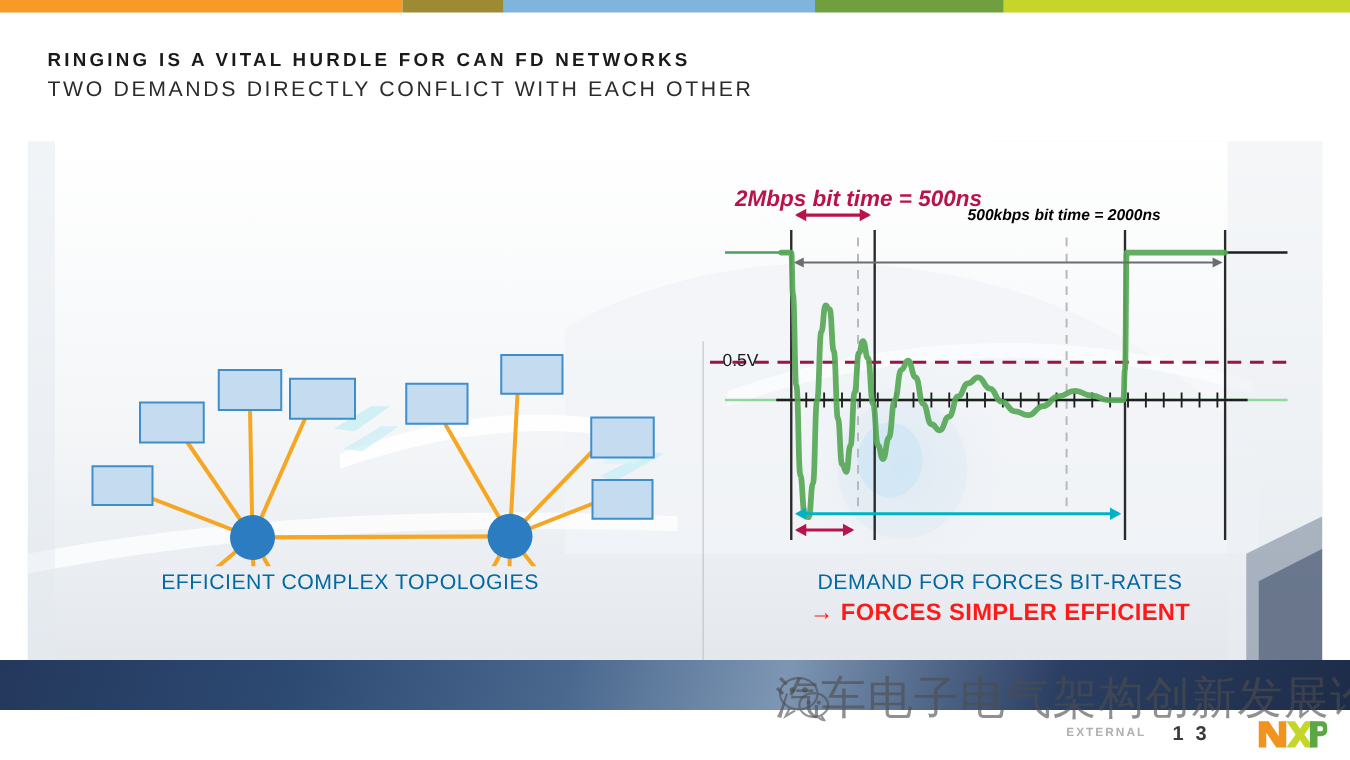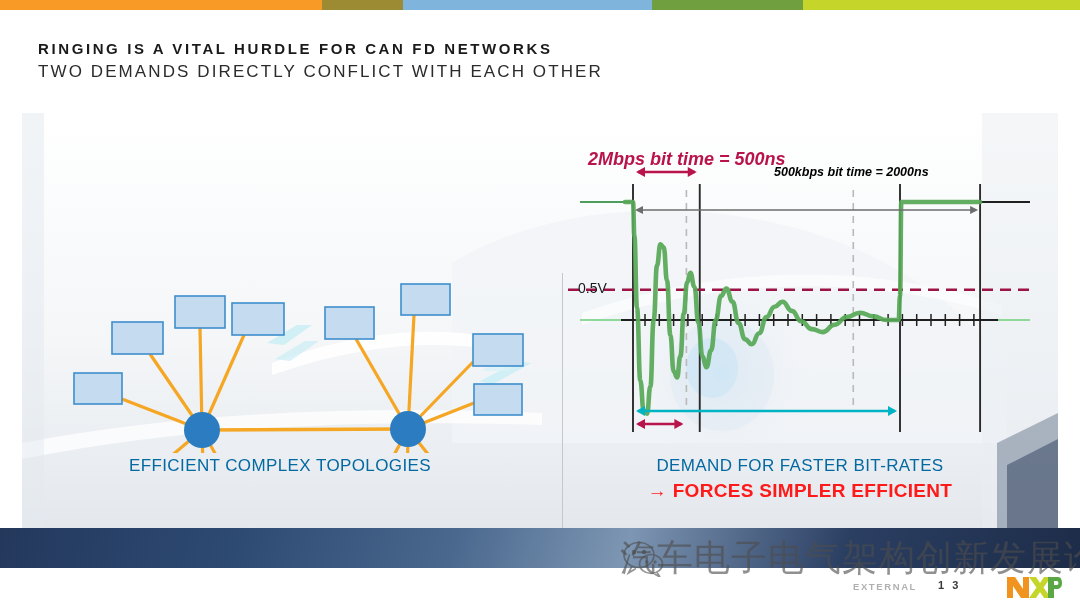--- a/index.html
+++ b/index.html
@@ -48,21 +48,21 @@
                background:linear-gradient(105deg,#24385c 0%,#2d4a73 22%,#4a688e 42%,
                                           #7d96b3 58%,#2b3f63 78%,#1d2c48 100%);}
   .footer-white{position:absolute;left:0;top:568px;width:1080px;height:40px;
                 background:#ffffff;}
   .wm{position:absolute;left:620px;top:534px;font-size:36px;color:#4d4d4d;
       opacity:.62;white-space:nowrap;font-family:"DejaVu Sans",sans-serif;
       letter-spacing:1px;}
   .wm-icon{position:absolute;left:622px;top:541px;}
   .ext{position:absolute;left:853px;top:581px;font-size:9.5px;color:#b0b0b0;
        letter-spacing:1.6px;font-weight:bold;}
-  .pageno{position:absolute;left:938px;top:579px;font-size:11px;color:#3a3a3a;
+  .pageno{position:absolute;left:938px;top:579px;font-size:16px;color:#3a3a3a;
           letter-spacing:2.5px;font-weight:bold;}
   .nxp{position:absolute;left:1006px;top:574px;}
 </style>
 </head>
 <body>
 
 <div id="slide">
 
   <div class="topbar" id="topbar">
       <span style="width: 322px; background: rgb(247, 154, 38);"></span>
@@ -201,21 +201,21 @@
 
   <div class="lbl lbl-mbps" style="left:588px;top:149px;">2Mbps bit time = 500ns</div>
   <div class="lbl lbl-kbps" style="left:774px;top:165px;">500kbps bit time = 2000ns</div>
   <div class="lbl-volt" style="left:566px;top:280px;margin-left:12px;">0.5V</div>
 
   <div class="capwrap" style="left:50px;top:456px;width:460px;">
     <div class="cap1">EFFICIENT COMPLEX TOPOLOGIES</div>
   </div>
 
   <div class="capwrap" style="left:570px;top:456px;width:460px;">
-    <div class="cap1">DEMAND FOR FASTER BIT-RATES</div>
+    <div class="cap1">DEMAND FOR FORCES BIT-RATES</div>
     <div class="cap2">→ FORCES SIMPLER EFFICIENT</div>
   </div>
 
   <div class="footer-band"></div>
   <div class="footer-white"></div>
 
   <svg class="wm-icon" width="42" height="36" viewBox="0 0 42 36">
     <g fill="none" stroke="#4d4d4d" stroke-width="1.7" opacity=".6">
       <ellipse cx="17" cy="14" rx="15" ry="12.5"></ellipse>
       <path d="M10 25 L6.5 32 L14 27.5"></path>

